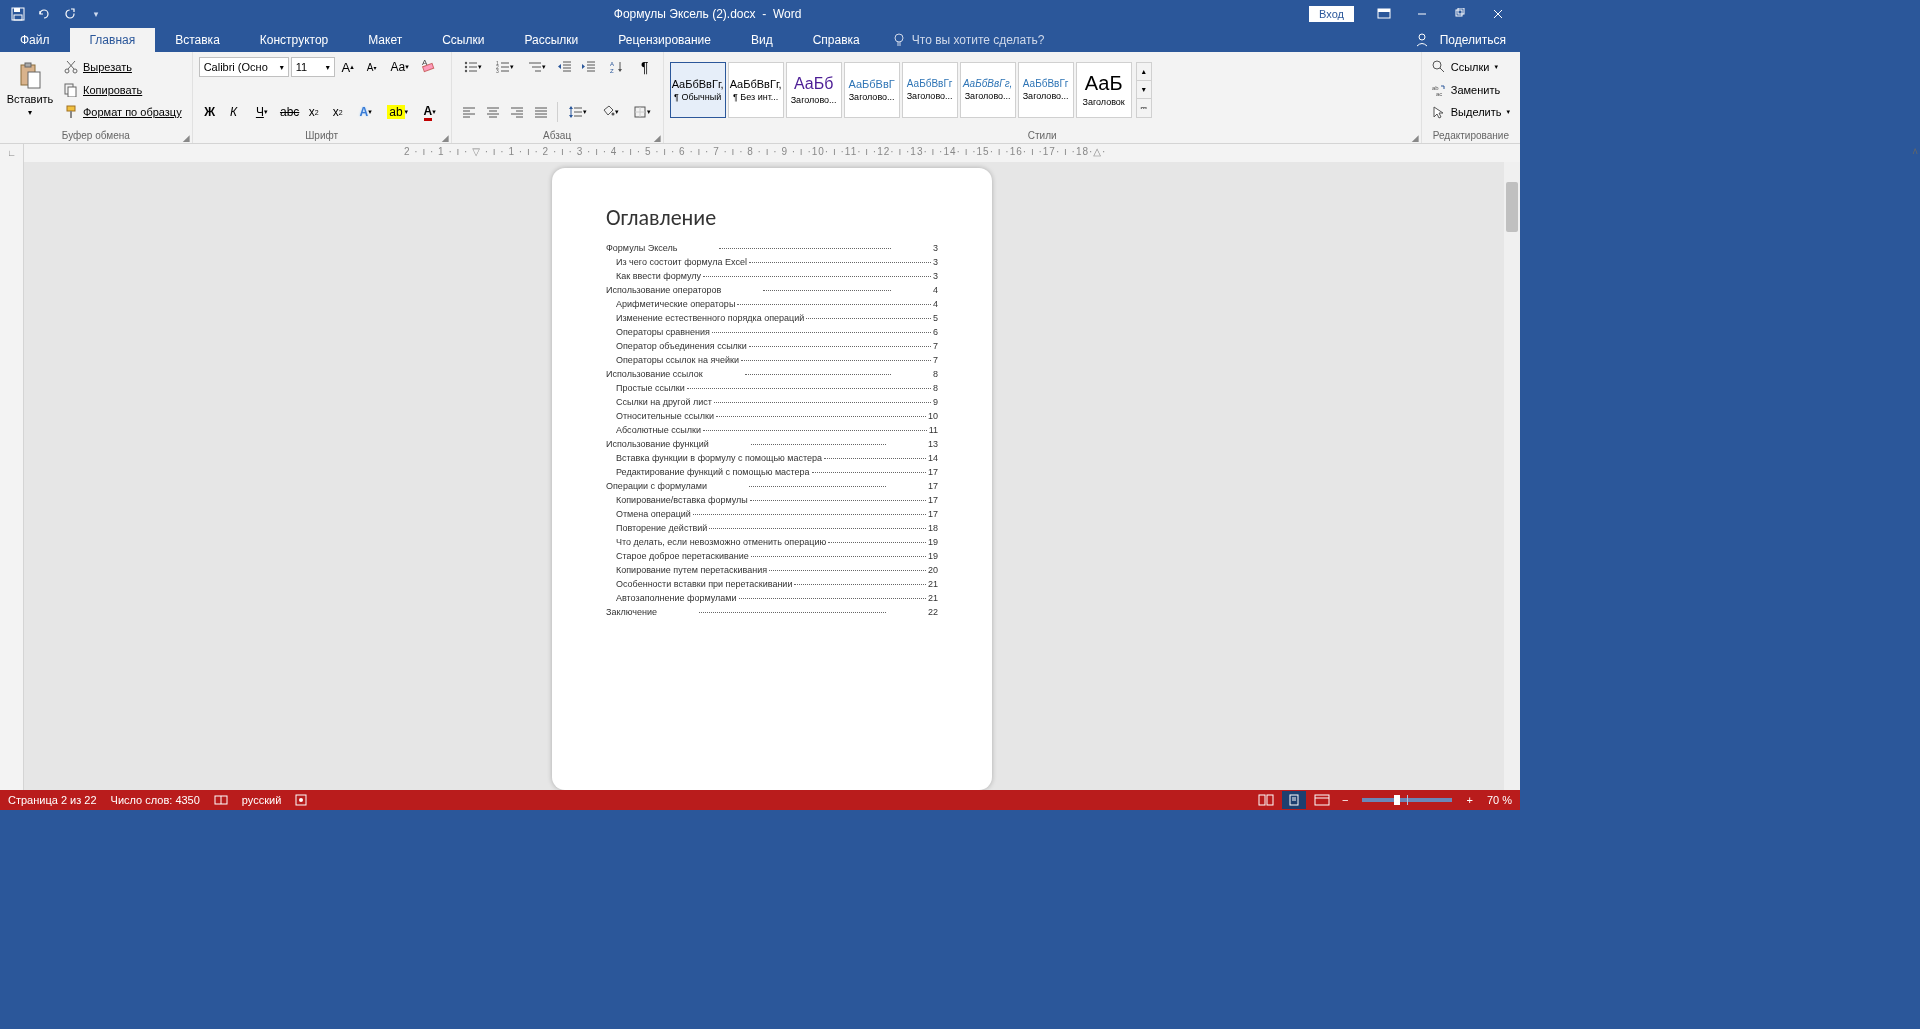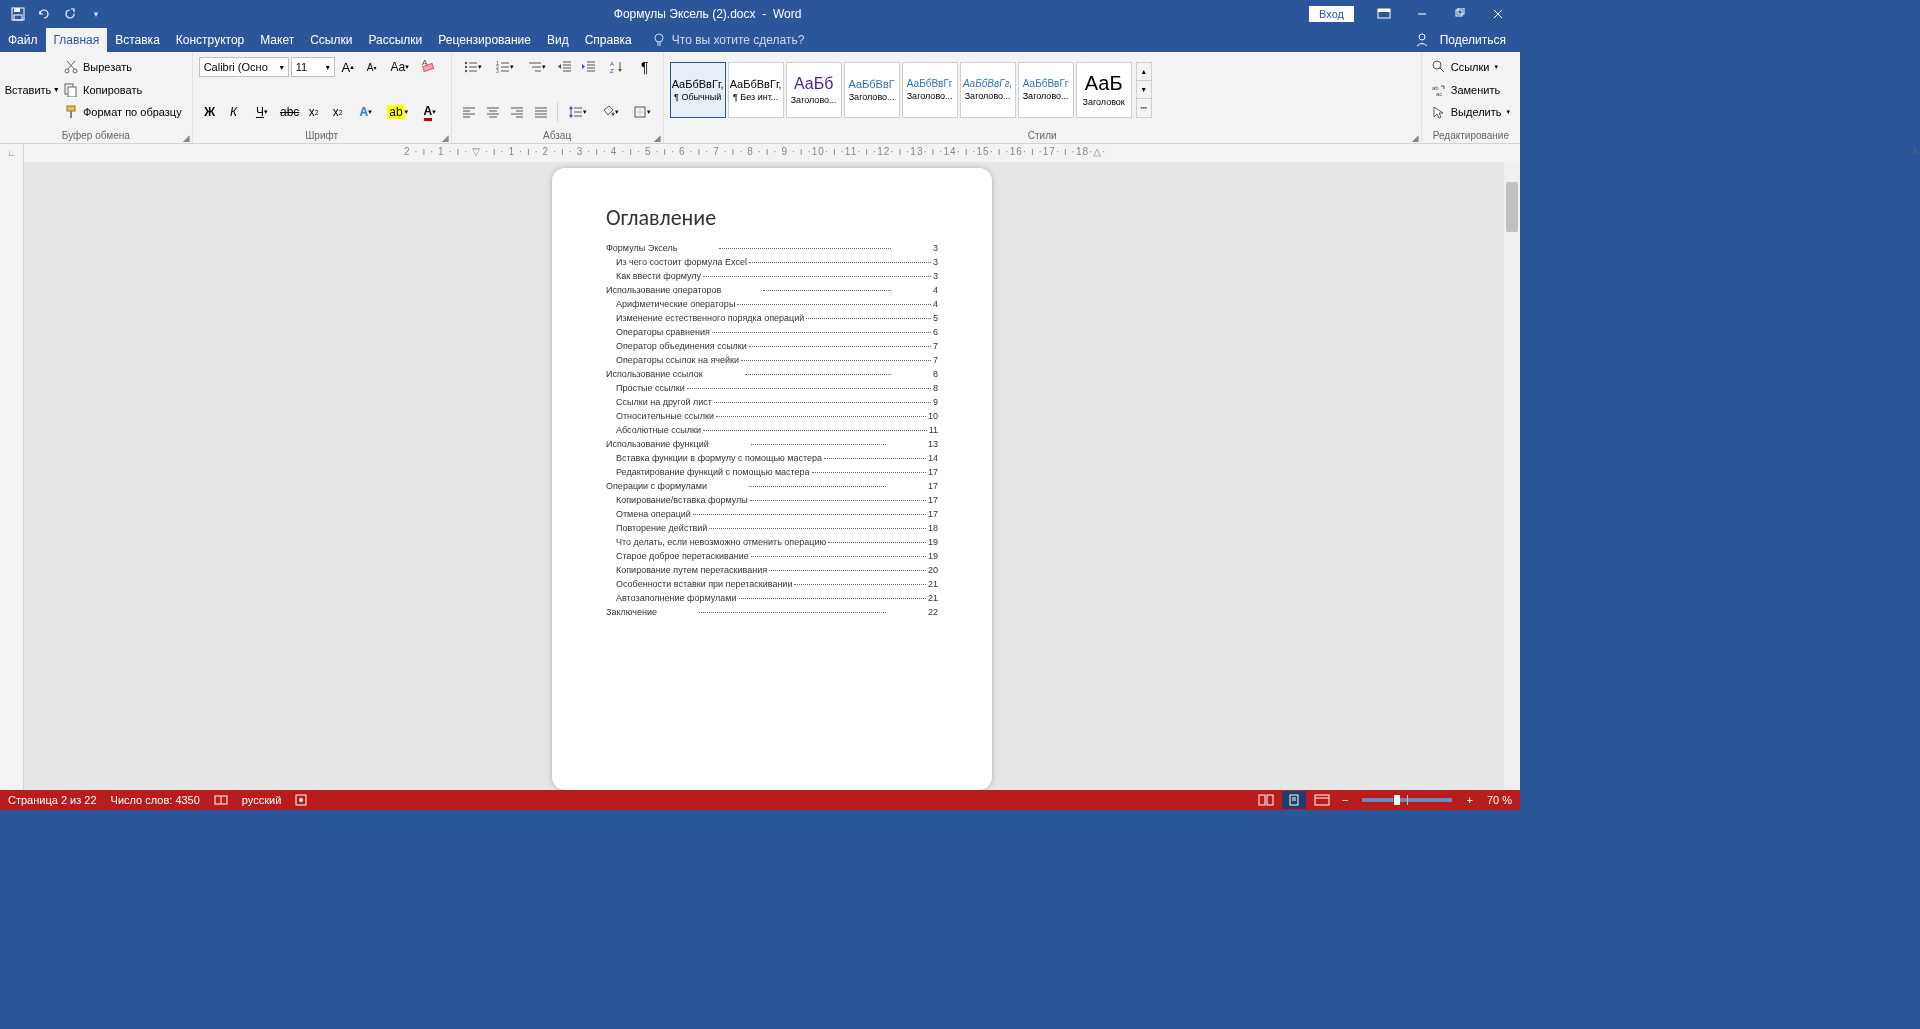--- a/index.html
+++ b/index.html
@@ -7,33 +7,33 @@
 
 .titlebar { height: 28px; background: #2b579a; display: flex; align-items: center; color: #fff; font-size: 12px; }
 .titlebar-left { display: flex; align-items: center; gap: 6px; padding-left: 8px; }
 .titlebar-left .qat-btn { width: 20px; height: 20px; display: flex; align-items: center; justify-content: center; cursor: pointer; }
 .titlebar-center { flex: 1; text-align: center; }
 .titlebar-right { display: flex; align-items: center; gap: 2px; padding-right: 4px; }
 .login-btn { background: #fff; color: #2b579a; padding: 2px 10px; font-size: 11px; margin-right: 10px; }
 .win-btn { width: 36px; height: 28px; display: flex; align-items: center; justify-content: center; cursor: pointer; }
 
 .menubar { height: 24px; background: #2b579a; display: flex; align-items: stretch; color: #fff; font-size: 12px; }
-.menu-tab { padding: 0 8px; display: flex; align-items: center; cursor: pointer; }
+.menu-tab { padding: 0 20px; display: flex; align-items: center; cursor: pointer; }
 .menu-tab.active { background: #f3f3f3; color: #2b579a; }
 .menubar-spacer { flex: 1; }
 .tell-me { display: flex; align-items: center; gap: 6px; padding: 0 12px; color: #d0d9ea; }
 .share-btn { padding: 0 14px; display: flex; align-items: center; gap: 11px; color: #fff; }
 
 .ribbon { height: 92px; background: #f3f3f3; display: flex; border-bottom: 1px solid #d4d4d4; }
 .ribbon-group { border-right: 1px solid #e1e1e1; display: flex; flex-direction: column; }
 .ribbon-group-content { flex: 1; display: flex; padding: 4px 6px; }
 .ribbon-group-label { height: 16px; font-size: 10px; color: #666; text-align: center; display: flex; align-items: center; justify-content: center; position: relative; padding: 0 8px; }
 .launcher { position: absolute; right: 2px; bottom: 0; font-size: 9px; color: #888; cursor: pointer; }
 
-.big-btn { display: flex; flex-direction: row; align-items: center; justify-content: center; gap: 3px; width: 48px; cursor: pointer; font-size: 11px; }
+.big-btn { display: flex; flex-direction: column; align-items: center; justify-content: center; gap: 3px; width: 48px; cursor: pointer; font-size: 11px; }
 .big-btn .ico { width: 28px; height: 28px; }
 .small-btn { display: flex; align-items: center; gap: 5px; font-size: 11px; cursor: pointer; height: 22px; padding: 0 4px; }
 .small-btn .ico { width: 14px; height: 14px; }
 .vstack { display: flex; flex-direction: column; justify-content: space-between; }
 .hstack { display: flex; align-items: center; gap: 2px; }
 .font-select { width: 90px; height: 20px; border: 1px solid #c0c0c0; font-size: 11px; background: #fff; display: flex; align-items: center; padding: 0 4px; justify-content: space-between; }
 .size-select { width: 44px; height: 20px; border: 1px solid #c0c0c0; font-size: 11px; background: #fff; display: flex; align-items: center; padding: 0 4px; justify-content: space-between; }
 .ribbon-ico-btn { width: 22px; height: 22px; display: flex; align-items: center; justify-content: center; cursor: pointer; font-size: 12px; }
 .ribbon-ico-btn.wide { width: 30px; }
 
@@ -168,21 +168,21 @@
     <div class="ribbon-group-content">
       <div class="big-btn">
         <svg class="ico" viewBox="0 0 28 28">
             <rect x="5" y="3" width="14" height="20" fill="#d9b38c" stroke="#8a6d3b"></rect>
             <rect x="9" y="1" width="6" height="4" fill="#aaa" stroke="#666"></rect>
             <rect x="12" y="10" width="12" height="16" fill="#fff" stroke="#666"></rect>
           </svg>
         <span>Вставить</span>
         <span style="font-size:8px;">▾</span>
       </div>
-      <div class="vstack" style="margin-left:6px;">
+      <div class="vstack" style="margin-left:6px;text-decoration:underline;">
         <div class="small-btn">
             <svg class="ico" viewBox="0 0 14 14">
               <circle cx="3" cy="11" r="2" fill="none" stroke="#666"></circle>
               <circle cx="11" cy="11" r="2" fill="none" stroke="#666"></circle>
               <line x1="4" y1="9" x2="11" y2="1" stroke="#666"></line>
               <line x1="10" y1="9" x2="3" y2="1" stroke="#666"></line>
             </svg>
             <span>Вырезать</span>
           </div>
         <div class="small-btn">

